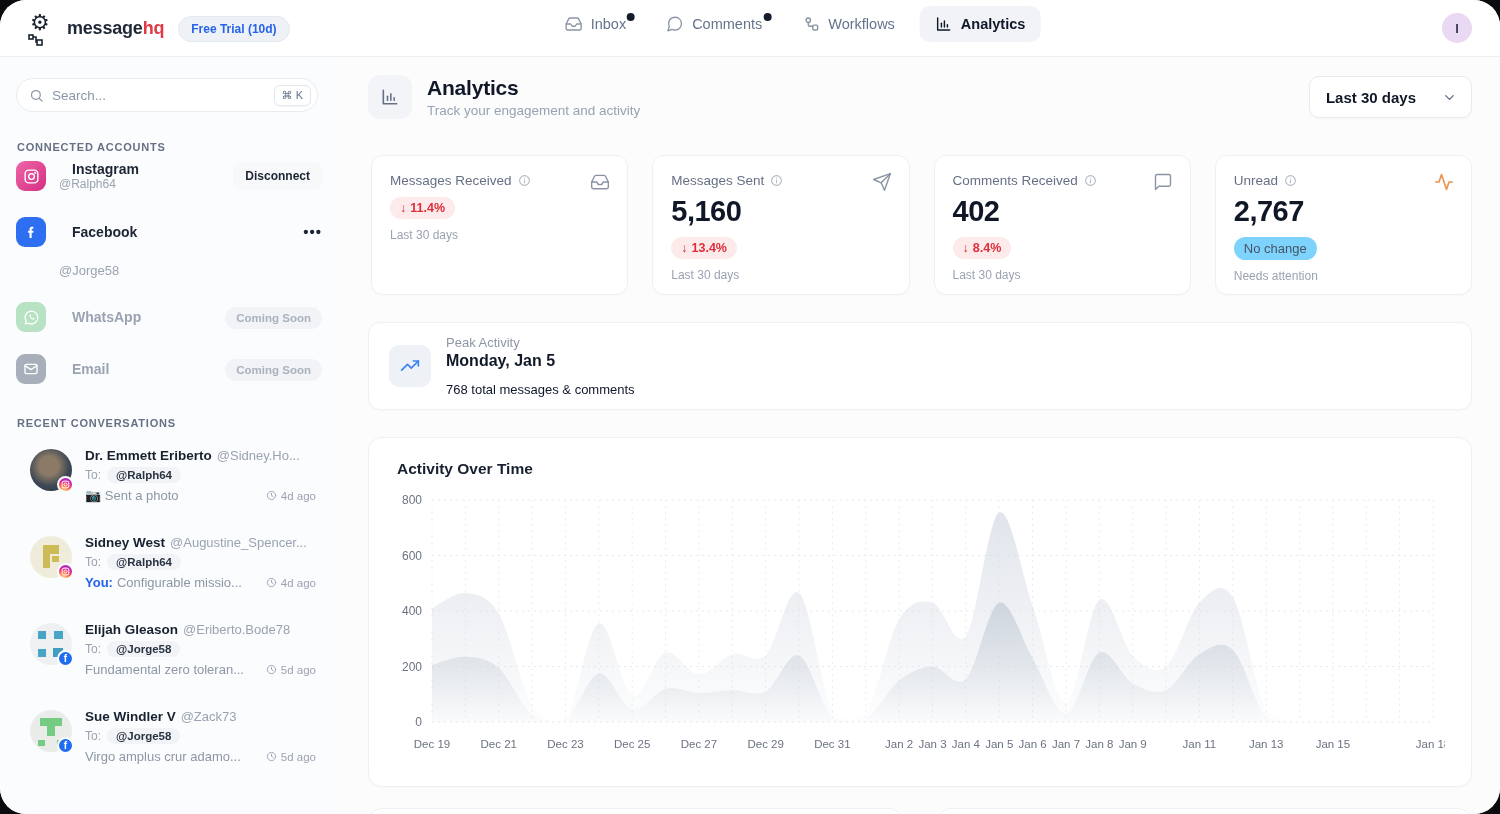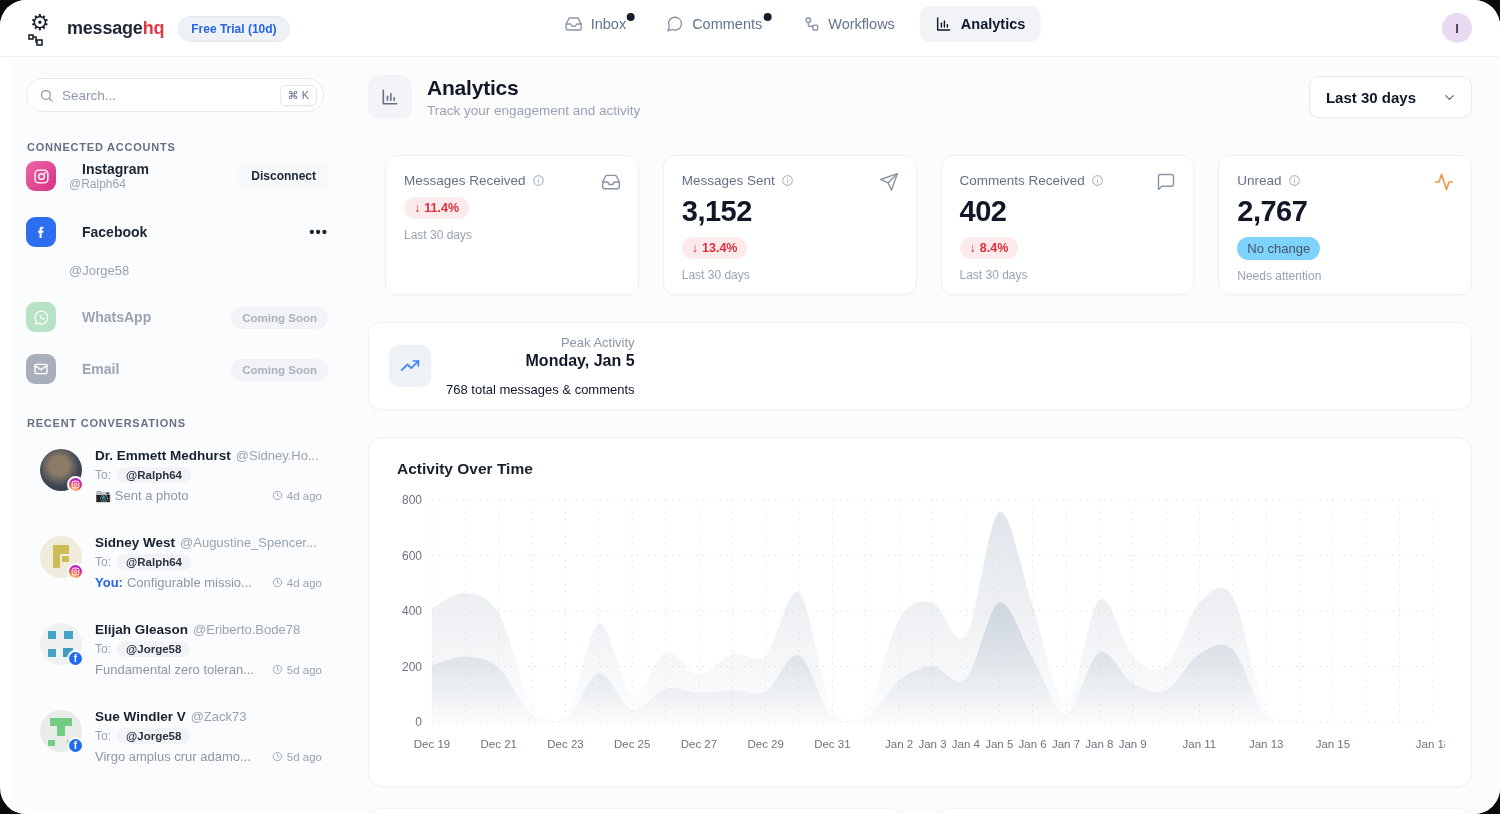--- a/index.html
+++ b/index.html
@@ -17,21 +17,21 @@
   .trial-pill { margin-left:4px; background:#eef1f6; border:1px solid #e4e9f0; color:#2563eb; font-size:12px; font-weight:bold; padding:5px 12px; border-radius:999px; }
   nav { position:absolute; top:0; left:50%; transform:translateX(calc(-50% + 45px)); height:47px; display:flex; align-items:center; gap:10px; }
   .nav-item { position:relative; display:flex; align-items:center; gap:8px; padding:9px 15px; border-radius:10px; font-size:14.5px; color:#64748b; cursor:pointer; }
   .nav-item svg { stroke:#8a94a6; }
   .nav-item.active { background:#f1f3f6; color:#0f172a; font-weight:bold; }
   .nav-item.active svg { stroke:#0f172a; }
   .nav-dot { position:absolute; top:7px; right:6px; width:8px; height:8px; border-radius:50%; background:#151d2b; }
   .avatar { position:absolute; right:28px; top:13px; width:30px; height:30px; border-radius:50%; background:#ead9f2; color:#413a5c; display:flex; align-items:center; justify-content:center; font-size:13px; font-weight:bold; cursor:pointer; }
 
   
-  aside { position:absolute; top:57px; left:10px; bottom:0; width:339px; background:#fbfcfd; border-right:5px solid #3b82f6; overflow:hidden; }
+  aside { position:absolute; top:57px; left:0; bottom:0; width:339px; background:#fbfcfd; border-right:1px solid #3b82f6; overflow:hidden; }
   .search-box { margin:21px 20px 0 16px; height:34px; background:#fff; border:1px solid #e7ebf0; border-radius:17px; display:flex; align-items:center; padding:0 6px 0 12px; gap:8px; }
   .search-box input { border:none; outline:none; flex:1; font-size:13.5px; color:#334155; background:transparent; font-family:inherit; }
   .search-box input::placeholder { color:#8c97a7; }
   .kbd { background:#fff; border:1px solid #e2e7ee; border-radius:6px; font-size:11px; color:#64748b; padding:3px 7px; box-shadow:0 1px 1px rgba(16,24,40,.04); }
   .section-label { margin:29px 0 0 17px; font-size:11px; font-weight:bold; letter-spacing:.07em; color:#667085; }
   .acct { display:flex; align-items:center; padding:0 16px; }
   .acct-icon { width:30px; height:30px; border-radius:9px; display:flex; align-items:center; justify-content:center; flex:none; }
   .acct-icon.instagram { background:linear-gradient(135deg,#ee66a8 0%,#d62e82 100%); }
   .acct-icon.facebook { background:#2e6ff2; }
   .acct-icon.whatsapp { background:#b7e2c3; }
@@ -65,34 +65,34 @@
 
   
   main { position:absolute; top:57px; left:337px; right:0; bottom:0; background:#fcfcfd; }
   .page-head { position:absolute; top:18px; left:31px; right:28px; display:flex; align-items:center; }
   .ph-icon { width:44px; height:44px; border-radius:12px; background:#f2f4f7; display:flex; align-items:center; justify-content:center; }
   .ph-text { margin-left:15px; }
   .ph-title { font-size:21px; font-weight:bold; color:#101828; letter-spacing:-0.2px; }
   .ph-sub { margin-top:3px; font-size:13.5px; color:#98a2b3; }
   .range-select { margin-left:auto; background:#fff; border:1px solid #e7ebf0; border-radius:10px; height:42px; display:flex; align-items:center; gap:26px; padding:0 14px 0 16px; font-size:15px; font-weight:bold; color:#101828; cursor:pointer; box-shadow:0 1px 2px rgba(16,24,40,.03); }
 
-  .stats { position:absolute; top:98px; left:48px; right:28px; display:grid; grid-template-columns:repeat(4,1fr); gap:24px; }
+  .stats { position:absolute; top:98px; left:34px; right:28px; display:grid; grid-template-columns:repeat(4,1fr); gap:24px; }
   .stat-card { position:relative; background:#fff; border:1px solid #eef0f4; border-radius:12px; height:140px; padding:17px 18px; box-shadow:0 1px 2px rgba(16,24,40,.02); }
   .stat-label { display:flex; align-items:center; gap:6px; font-size:13.5px; color:#667085; }
   .stat-topicon { position:absolute; top:16px; right:17px; }
   .stat-value { margin-top:7px; font-size:29px; font-weight:bold; color:#101828; letter-spacing:-0.5px; }
   .pill { display:inline-flex; align-items:center; gap:4px; margin-top:9px; border-radius:999px; padding:4px 10px; font-size:12.5px; font-weight:bold; }
   .pill.down { background:#fdebeb; color:#e02d3c; }
   .pill.down .arrow::before { content:"↓"; }
   .pill.neutral { background:#7dd3fc; color:#475467; font-weight:normal; font-size:13px; }
   .stat-caption { margin-top:9px; font-size:12px; color:#9aa3b1; }
 
   .peak-banner { position:absolute; top:265px; left:31px; right:28px; height:88px; background:#fff; border:1px solid #eef0f4; border-radius:12px; display:flex; align-items:center; padding:0 20px; box-shadow:0 1px 2px rgba(16,24,40,.02); }
   .peak-icon { width:42px; height:42px; border-radius:10px; background:#eef1f6; display:flex; align-items:center; justify-content:center; flex:none; }
-  .peak-text { margin-left:15px;text-align:right; }
+  .peak-text { margin-left:15px; }
   .peak-label { font-size:13px; color:#8d97a5; }
   .peak-date { margin-top:2px; font-size:16px; font-weight:bold; color:#101828; }
   .peak-detail { margin-top:12px; font-size:13px; color:#0f172a; }
 
   .chart-card { position:absolute; top:380px; left:31px; right:28px; height:350px; background:#fff; border:1px solid #eef0f4; border-radius:14px; padding:22px 28px 0; box-shadow:0 1px 2px rgba(16,24,40,.02); }
   .chart-title { font-size:15.5px; font-weight:bold; color:#18212f; }
   .chart-card svg.plot { display:block; margin-top:8px; }
 
   .bottom-slivers { position:absolute; top:751px; left:31px; right:28px; display:flex; gap:34px; }
   .sliver { flex:1; height:40px; background:#fff; border:1px solid #eef0f4; border-radius:14px 14px 0 0; }
@@ -229,21 +229,21 @@
         <div class="circle" style="background:radial-gradient(circle at 45% 40%, #8a7a66 0 28%, #3c4654 60%, #2b3340 100%);"></div>
         <span class="badge instagram">
           <svg class="ic" width="9" height="9" viewBox="0 0 24 24" fill="none" stroke="#fff" stroke-width="2.6">
               <rect x="3" y="3" width="18" height="18" rx="5"></rect>
               <circle cx="12" cy="12" r="4"></circle>
             </svg>
         </span>
       </div>
       <div class="conv-body">
         <div class="conv-line1">
-            <span class="conv-name">Dr. Emmett Medhurst</span>
+            <span class="conv-name">Dr. Emmett Eriberto</span>
             <span class="conv-handle">@Sidney.Ho...</span>
           </div>
         <div class="conv-line2">
             <span class="to-label">To:</span>
             <span class="to-pill">@Ralph64</span>
           </div>
         <div class="conv-line3">
           <span class="conv-preview">📷 Sent a photo</span>
           <span class="conv-time">
               <svg class="ic" width="11" height="11" viewBox="0 0 24 24" fill="none" stroke="#9aa3b1" stroke-width="2" stroke-linecap="round">
@@ -422,21 +422,21 @@
               <line x1="12" y1="11" x2="12" y2="16"></line>
               <line x1="12" y1="7.5" x2="12" y2="7.6"></line>
             </svg>
           </div>
         <span class="stat-topicon">
             <svg class="ic" width="20" height="20" viewBox="0 0 24 24" fill="none" stroke="#8a94a6" stroke-width="1.7" stroke-linecap="round" stroke-linejoin="round">
               <line x1="22" y1="2" x2="11" y2="13"></line>
               <polygon points="22 2 15 22 11 13 2 9 22 2"></polygon>
             </svg>
           </span>
-        <div class="stat-value">3,152</div>
+        <div class="stat-value">5,160</div>
         <div><span class="pill down">
               <span class="arrow"></span>
               <span>13.4%</span>
             </span></div>
         <div class="stat-caption">Last 30 days</div>
       </div>
 
       <div class="stat-card">
         <div class="stat-label">
             <span>Comments Received</span>

